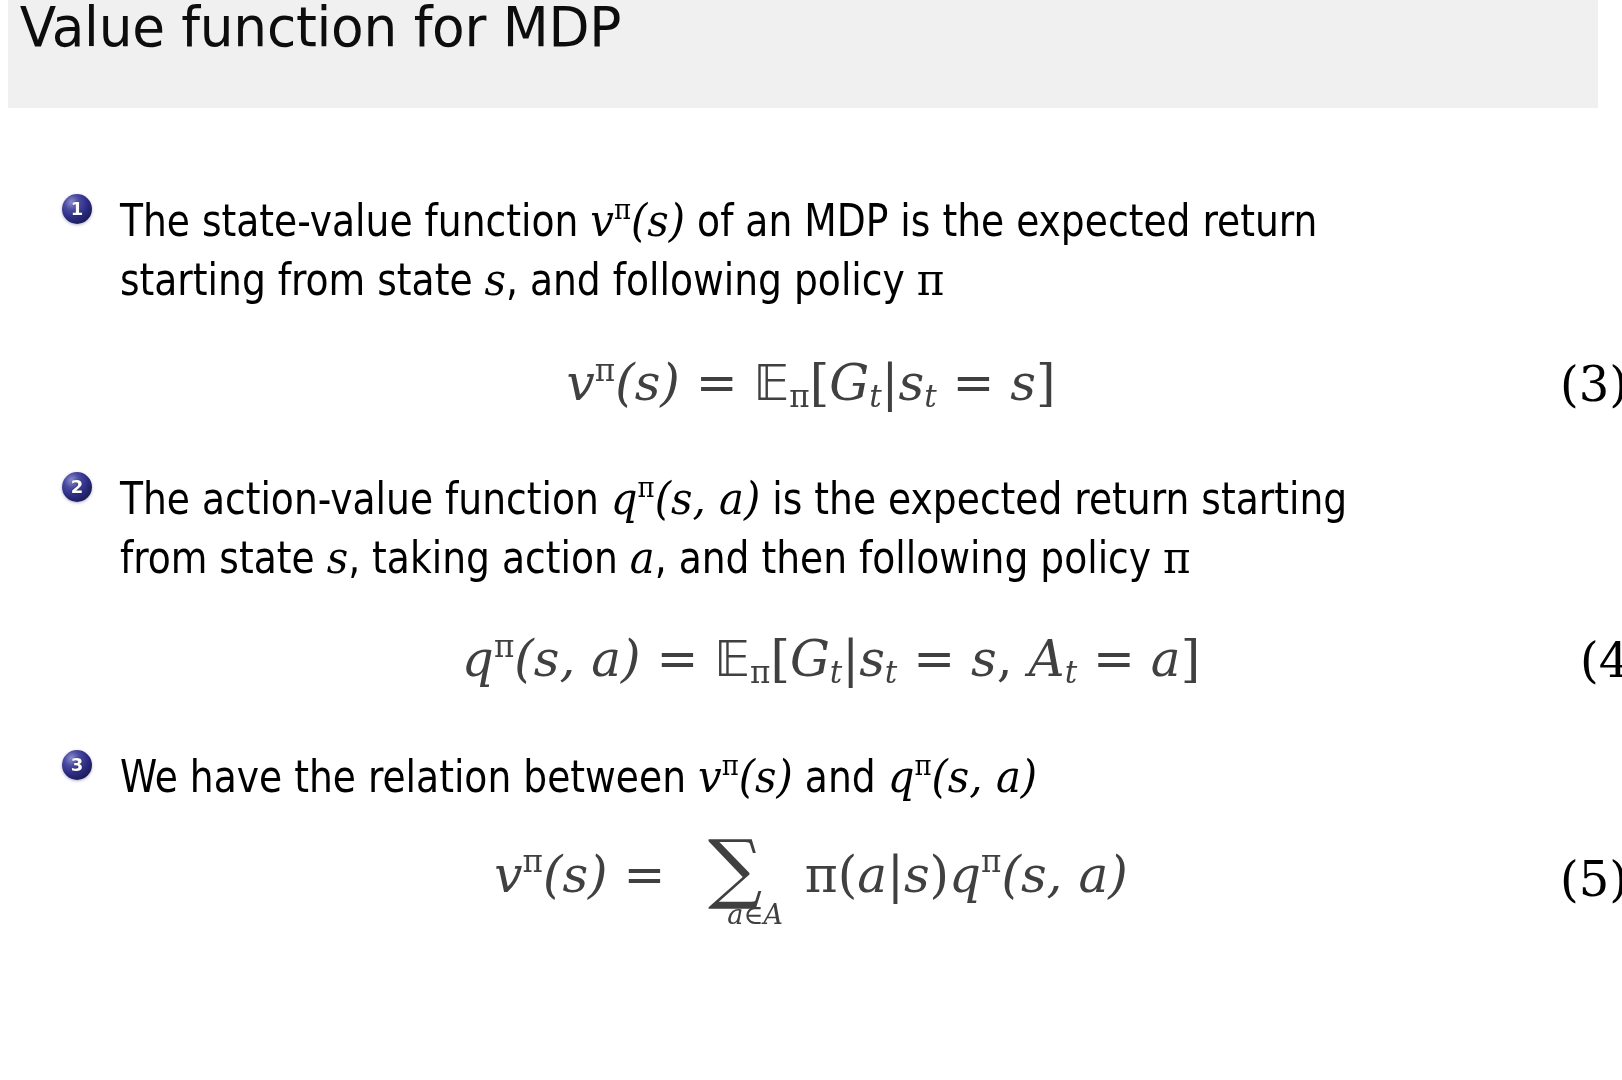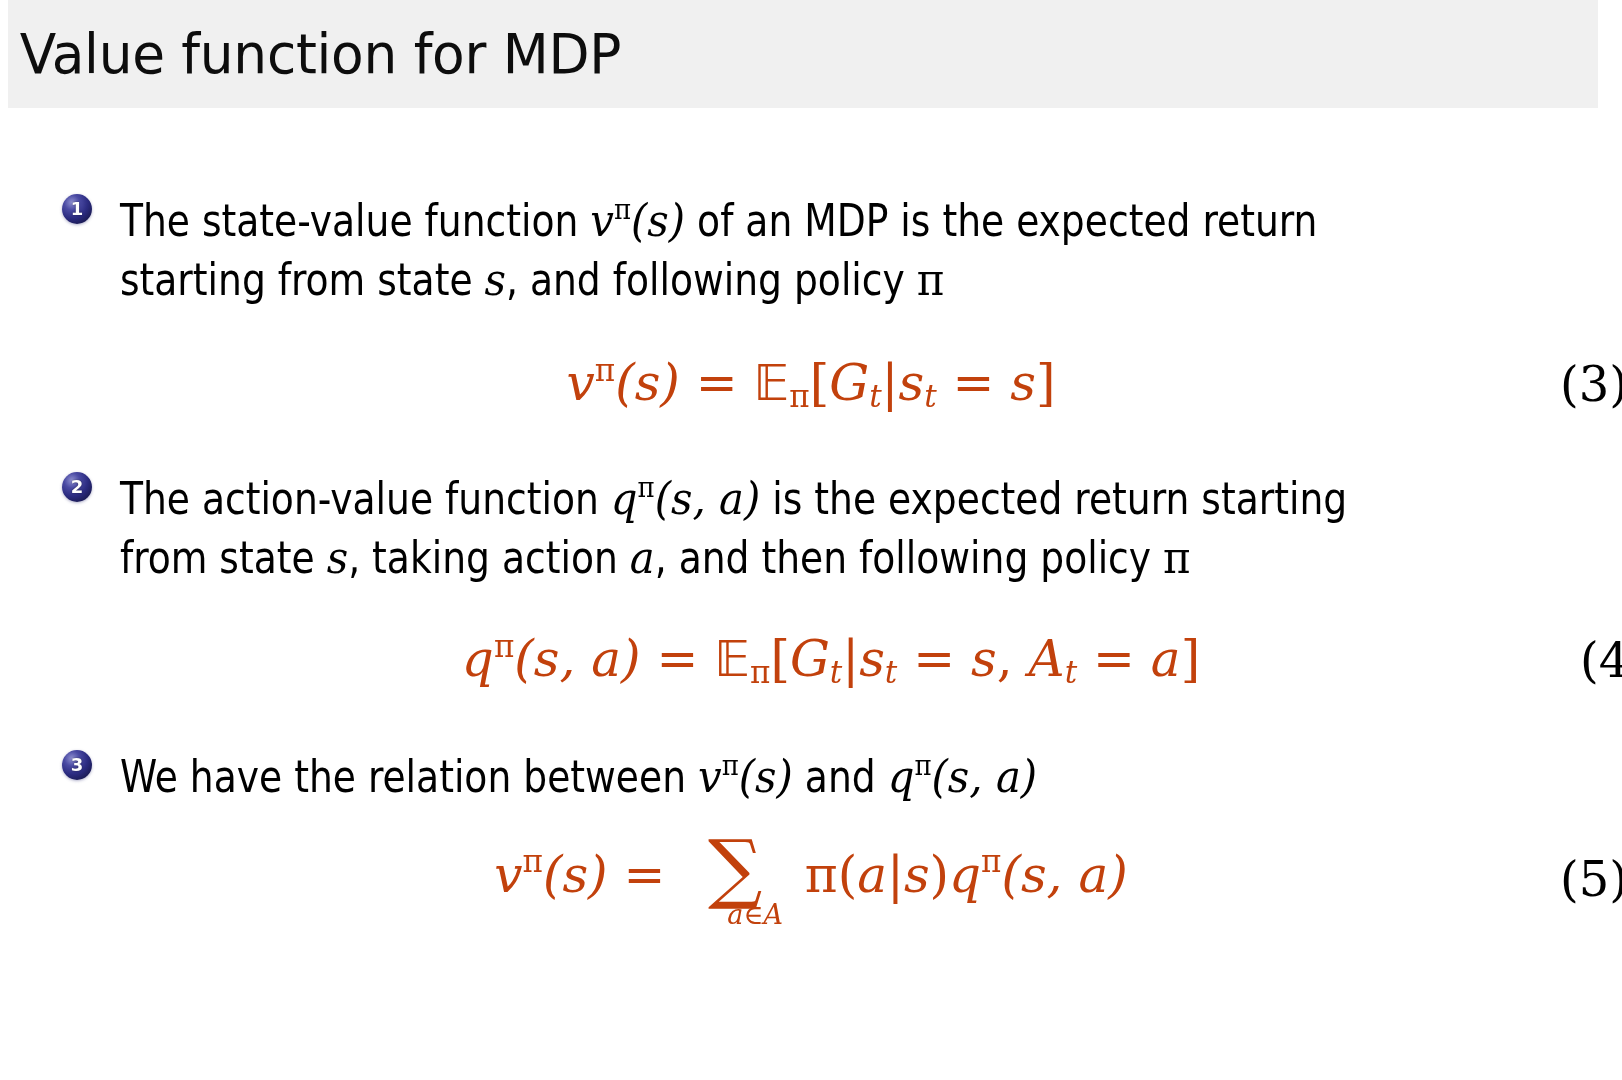--- a/index.html
+++ b/index.html
@@ -18,21 +18,20 @@
 
   
   .titlebar {
     position: absolute;
     left: 8px;
     top: 0px;
     width: 1590px;
     height: 108px;
     background: #f0f0f0;
     display: flex;
-    align-items: center;
   }
   .title-text {
     font-family: "DejaVu Sans", sans-serif;
     font-size: 55px;
     line-height: 1.0;
     font-weight: 400;
     color: #0d0d0d;
     letter-spacing: -0.3px;
     padding-left: 12px;
     transform: scaleX(0.97);
@@ -137,21 +136,21 @@
     align-items: center;
   }
   .eq-spacer { flex: 1 1 auto; }
   .eq-body {
     flex: 0 0 auto;
     font-family: "DejaVu Serif", serif;
     font-style: italic;
     font-size: 50px;
     line-height: 1;
     white-space: nowrap;
-    color: #c2410c;
+    color: #404040;
   }
   .eq-num {
     position: absolute;
     right: -6px;
     font-family: "DejaVu Serif", serif;
     font-style: normal;
     font-size: 48px;
     line-height: 1;
     color: #000;
   }

